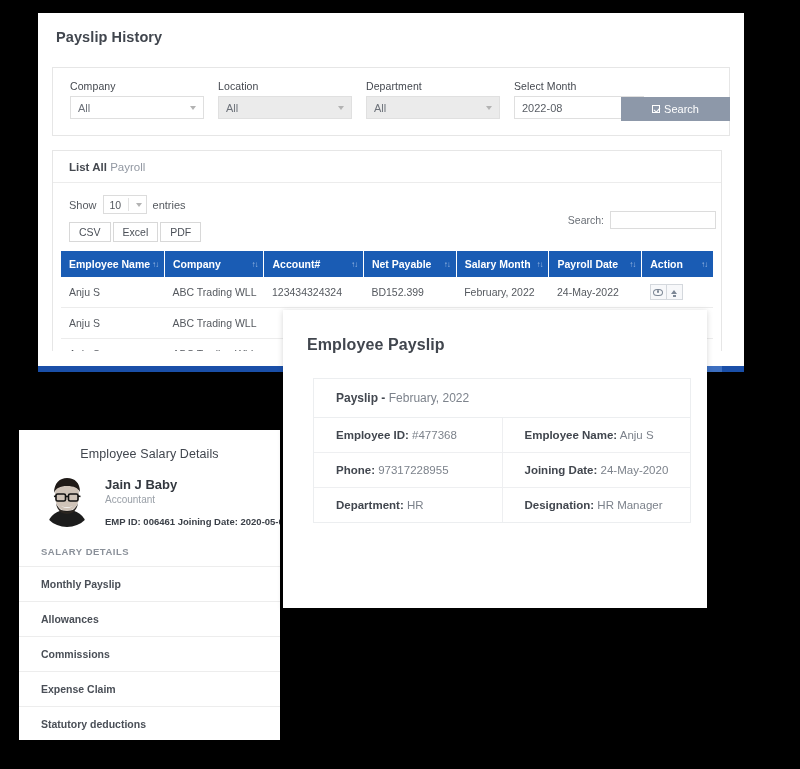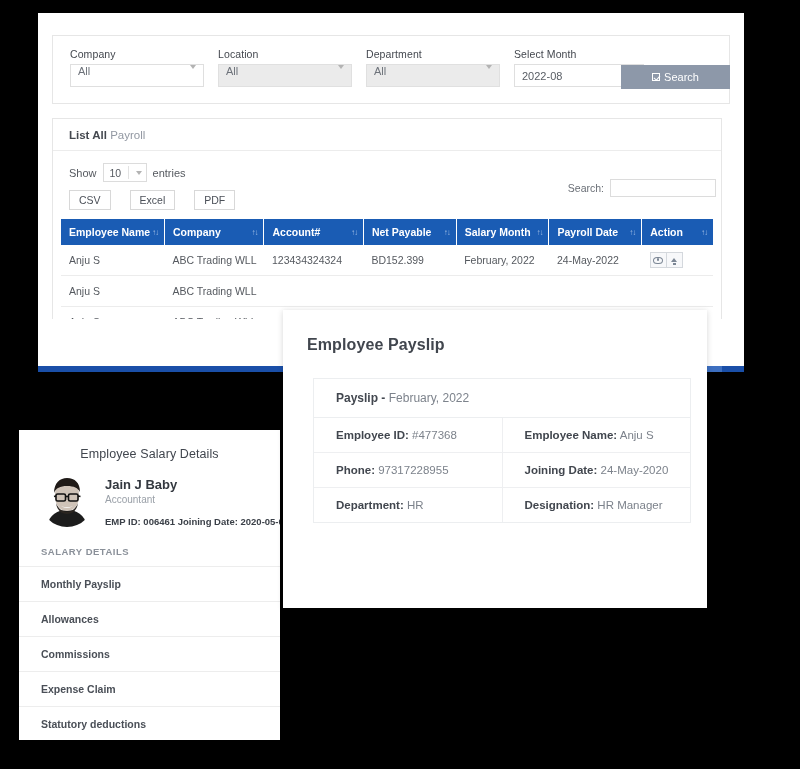--- a/index.html
+++ b/index.html
@@ -56,21 +56,21 @@
     font-size: 10.5px;
     color: #44484f;
     margin-bottom: 4px;
     letter-spacing: 0.1px;
   }
   .select-box {
     height: 23px;
     border: 1px solid #dfdfdf;
     background: #ffffff;
     display: flex;
-    align-items: flex-start;
+    align-items: center;
     justify-content: space-between;
     padding: 0 7px;
     font-size: 11px;
     color: #6d727a;
     box-sizing: border-box;
   }
   .select-box.disabled {
     background: #ebebeb;
     border-color: #e0e0e0;
   }
@@ -164,21 +164,21 @@
     padding: 0 4px 0 6px;
     font-size: 10.5px;
     color: #55595f;
     box-sizing: border-box;
   }
   .entries-select .divider {
     width: 1px; height: 13px; background: #e2e2e2;
   }
   .export-btns {
     display: flex;
-    gap: 19px;
+    gap: 2px;
     margin-top: 8px;
   }
   .export-btn {
     border: 1px solid #d8d8d8;
     background: #fff;
     font-size: 10.5px;
     color: #4b5058;
     padding: 3px 9px;
     cursor: pointer;
   }
@@ -410,20 +410,21 @@
   }
   .sal-item:first-child { border-top: 1px solid #ededed; }
 </style>
 </head>
 <body>
 
 <div id="root">
 
   <div class="main-card">
 
+    <div class="page-title">Payslip History</div>
 
     <div class="filter-panel">
       <div class="filter-row">
 
         <div class="filter-group">
           <div class="filter-label">Company</div>
           <div class="select-box">
             <span>All</span>
             <span class="caret"></span>
           </div>

